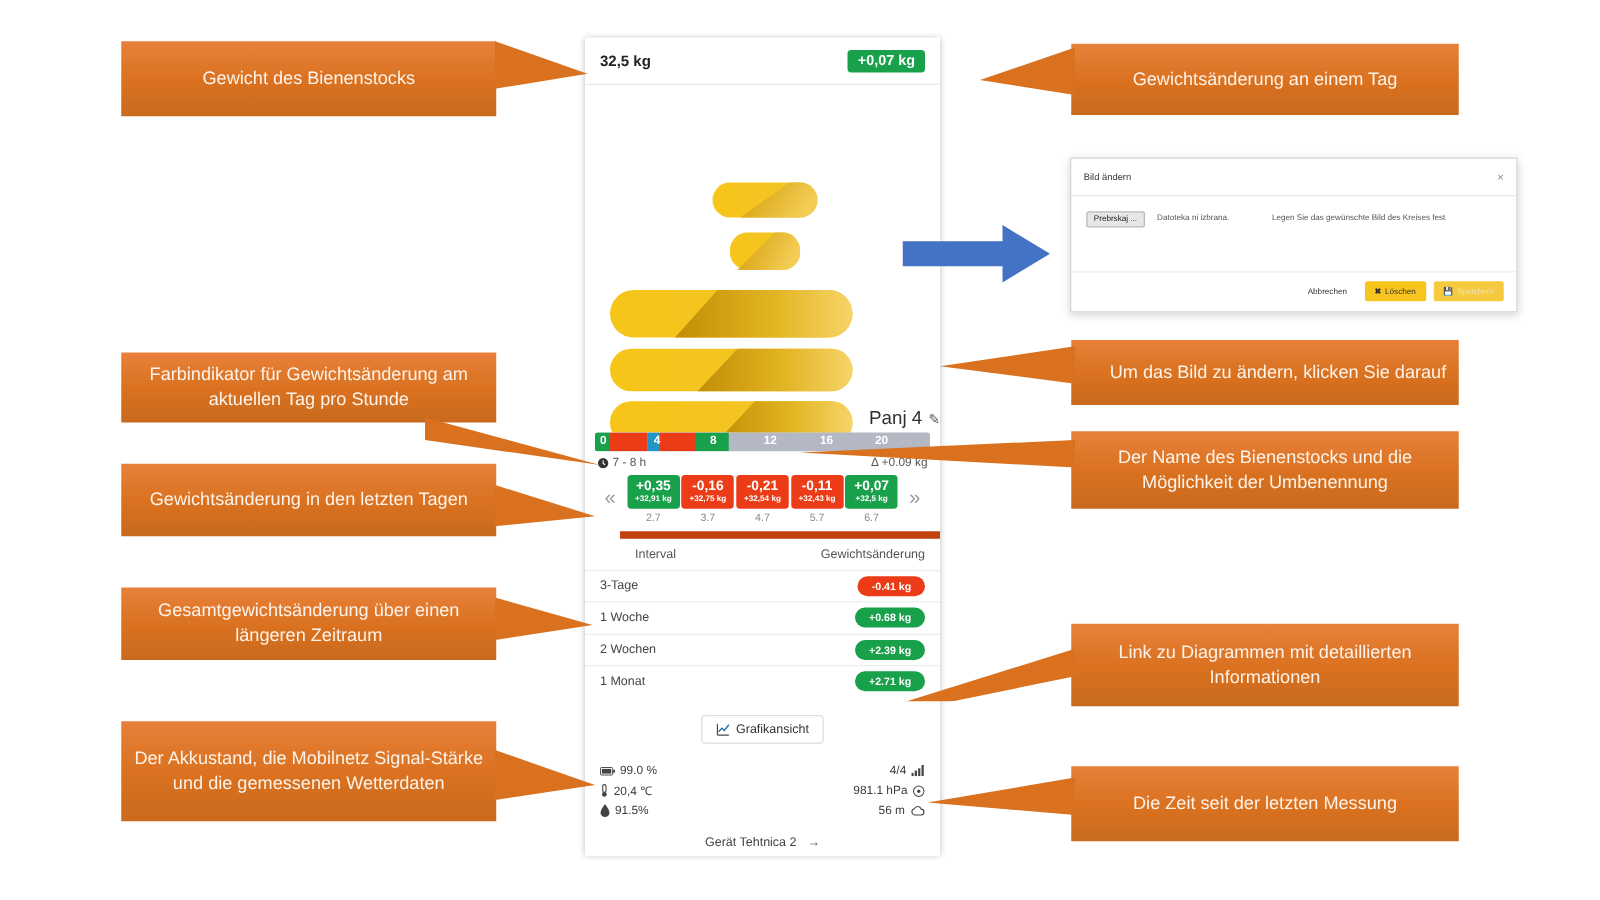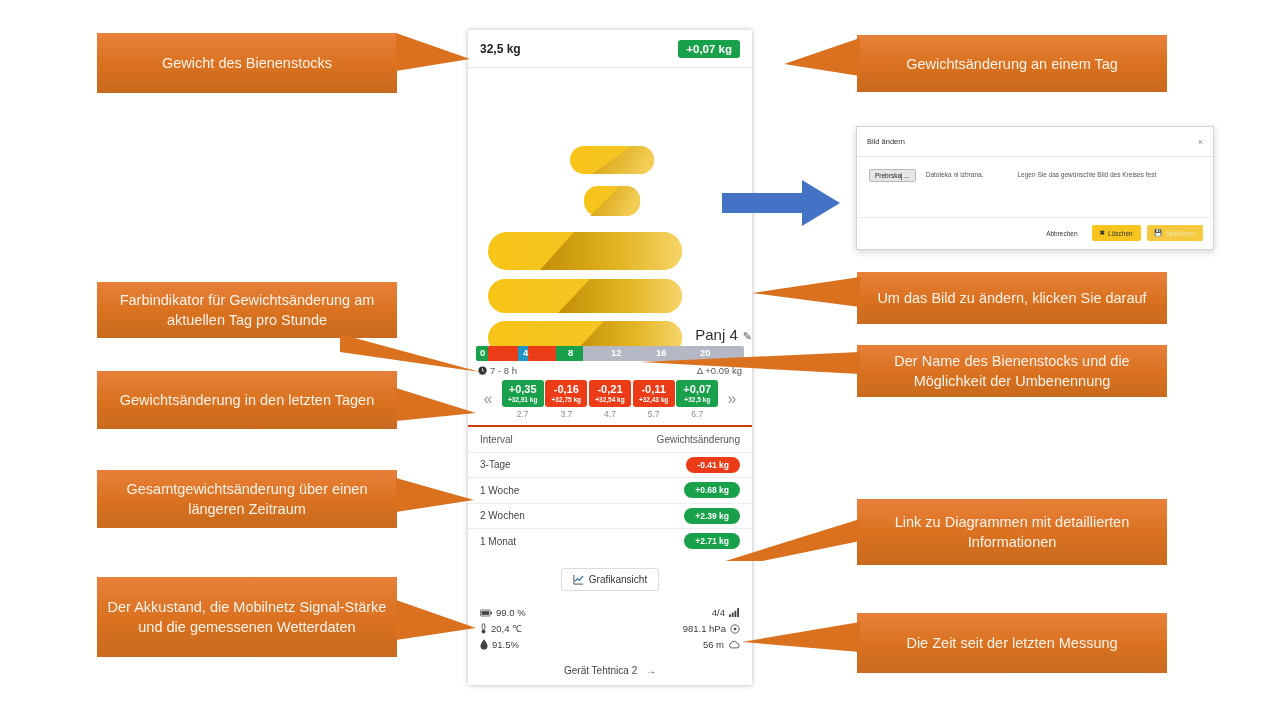--- a/index.html
+++ b/index.html
@@ -80,21 +80,21 @@
   .neg { background: #ec3c17; }
 
   
   .tablewrap { margin-top: 6px; }
   .trow {
     display: flex; align-items: center; justify-content: space-between;
     padding: 0 12px; height: 24.5px;
     border-top: 1px solid #ededed;
     font-size: 10px; color: #444;
   }
-  .thead { color: #555; border-top: 2px solid #c2410c; }
+  .thead { color: #555; border-top: 6px solid #c2410c; margin-left: 28px; }
   .pill {
     border-radius: 9px; color: #fff;
     font-size: 8.5px; font-weight: bold;
     padding: 3px 11px;
   }
   .pill.pos { background: #19a04b; }
   .pill.neg { background: #ec3c17; }
 
   
   .graphbtn-wrap { display: flex; justify-content: center; margin-top: 14px; }
@@ -167,21 +167,21 @@
   .callout {
     position: absolute;
     background: linear-gradient(to bottom, #e8803a 0%, #d9711f 55%, #c86a1e 100%);
     color: #fdf3ea;
     display: flex; align-items: center; justify-content: center;
     text-align: center;
     font-size: 14.5px; line-height: 20px;
     box-sizing: border-box;
     padding: 22px 10px;
   }
-  .callout.lefttext { justify-content: center; text-align: left; }
+  .callout.lefttext { justify-content: flex-end; text-align: left; }
   .tip { position: absolute; }
 </style>
 </head>
 <body>
 
 <div id="root">
 
   <div class="phone">
 
     <div class="topbar">
@@ -476,21 +476,21 @@
     <path d="M76 0 L0 26 L76 38 Z" fill="#d9711f"></path>
   </svg>
 
   <div class="callout lefttext" style="left:857px; top:272px; width:310px; height:52px;">
     <span>Um das Bild zu ändern, klicken Sie darauf</span>
   </div>
   <svg class="tip" style="left:752px; top:275px;" width="108" height="48">
     <path d="M108 2 L0 18 L108 32 Z" fill="#d9711f"></path>
   </svg>
 
-  <div class="callout" style="left:857px; top:345px; width:310px; height:52px;">
+  <div class="callout" style="left:857px; top:345px; width:310px; height:62px;">
     <span>Der Name des Bienenstocks und die Möglichkeit der Umbenennung</span>
   </div>
   <svg class="tip" style="left:640px; top:348px;" width="220" height="44">
     <path d="M220 4 L0 14 L220 26 Z" fill="#d9711f"></path>
   </svg>
 
   <div class="callout" style="left:857px; top:499px; width:310px; height:66px;">
     <span>Link zu Diagrammen mit detaillierten Informationen</span>
   </div>
   <svg class="tip" style="left:655px; top:505px;" width="205" height="56">

